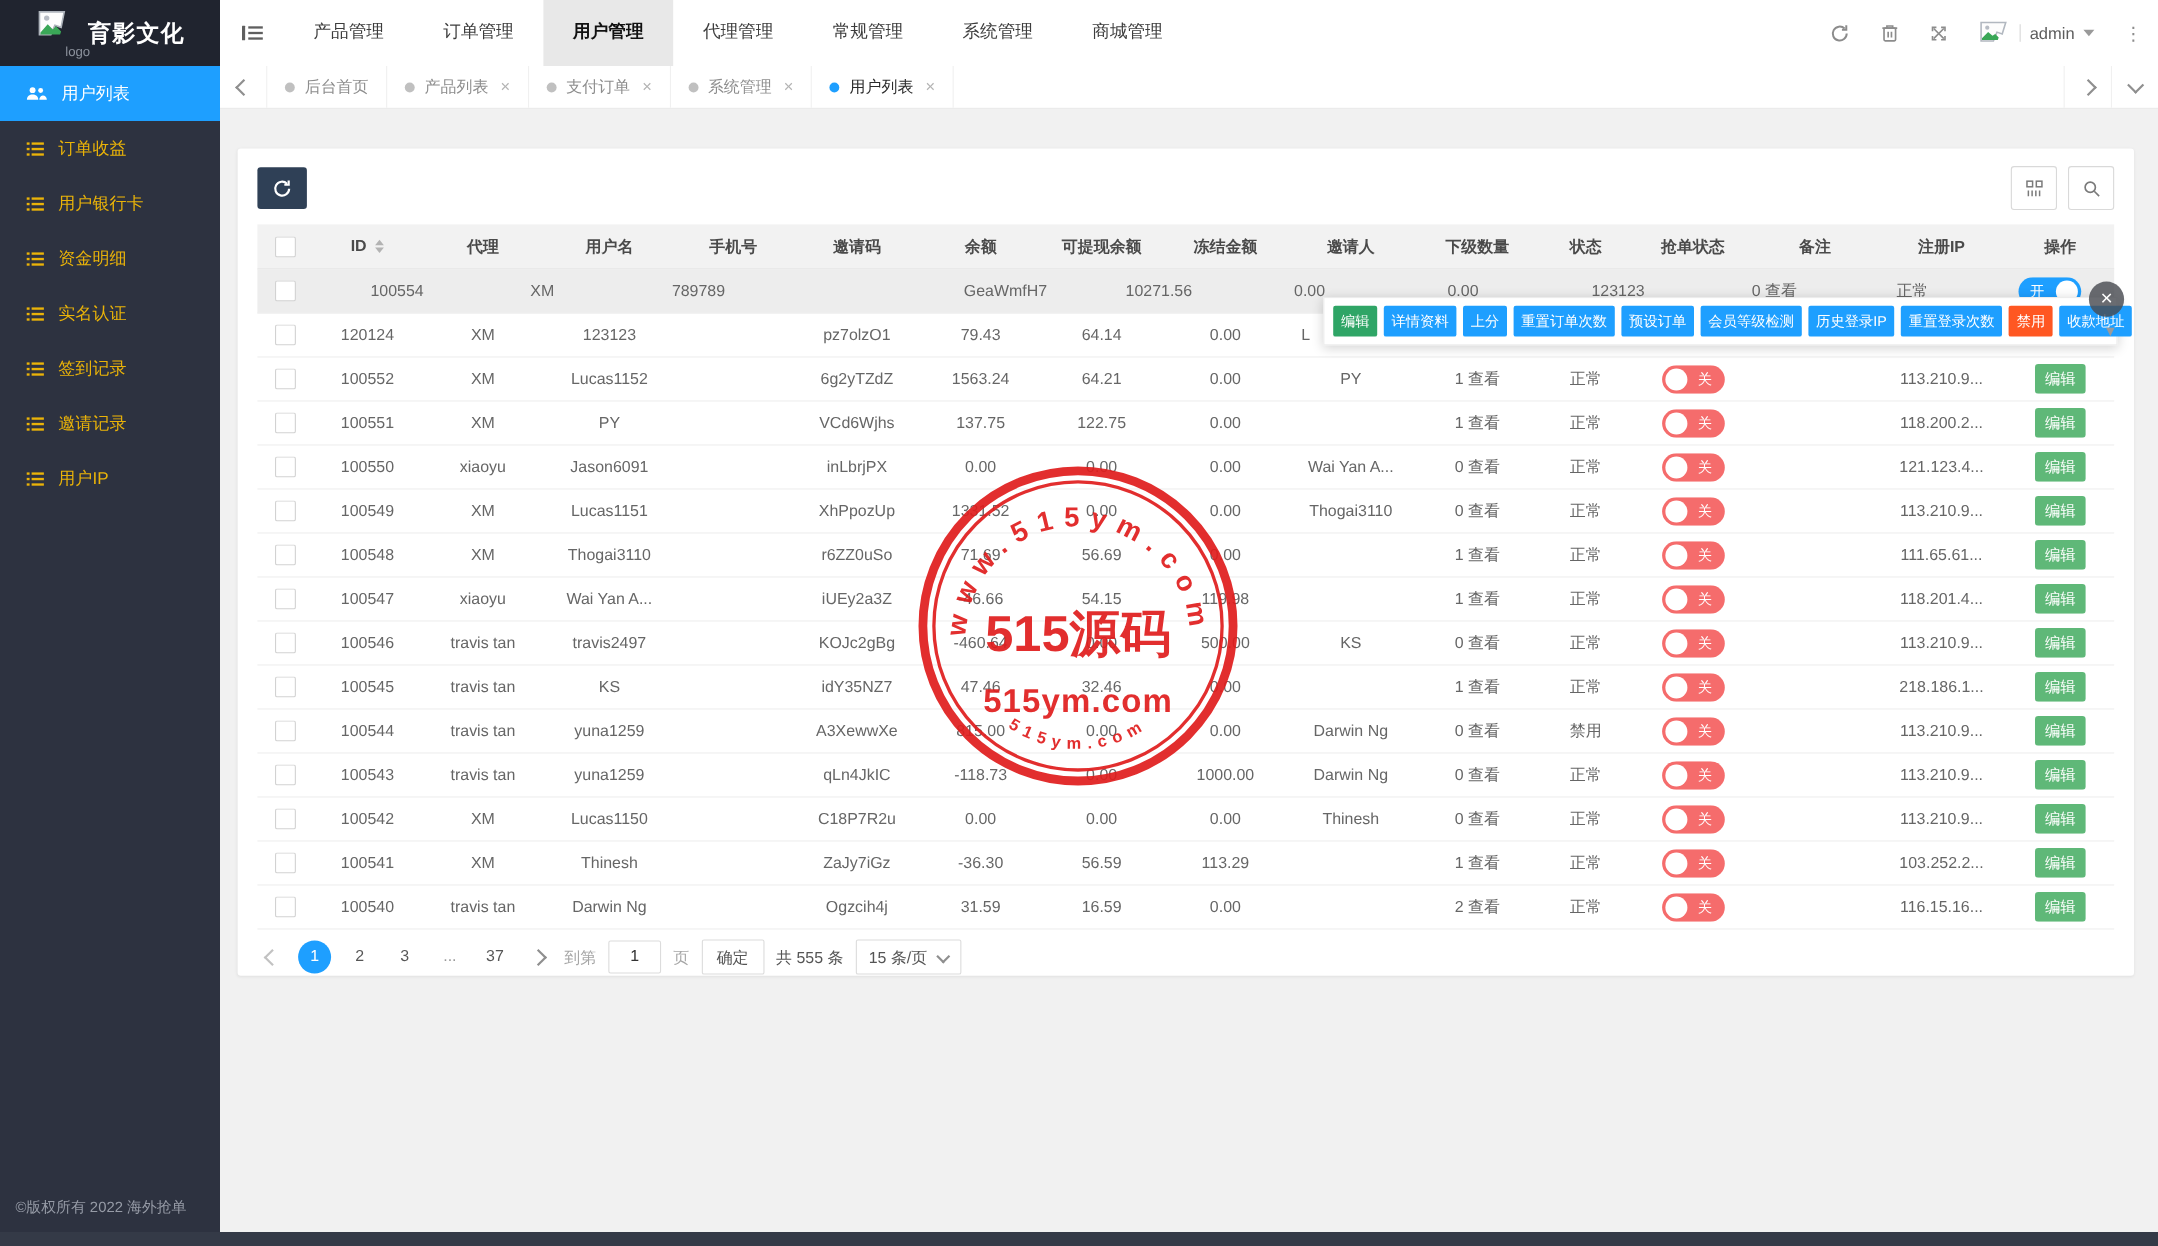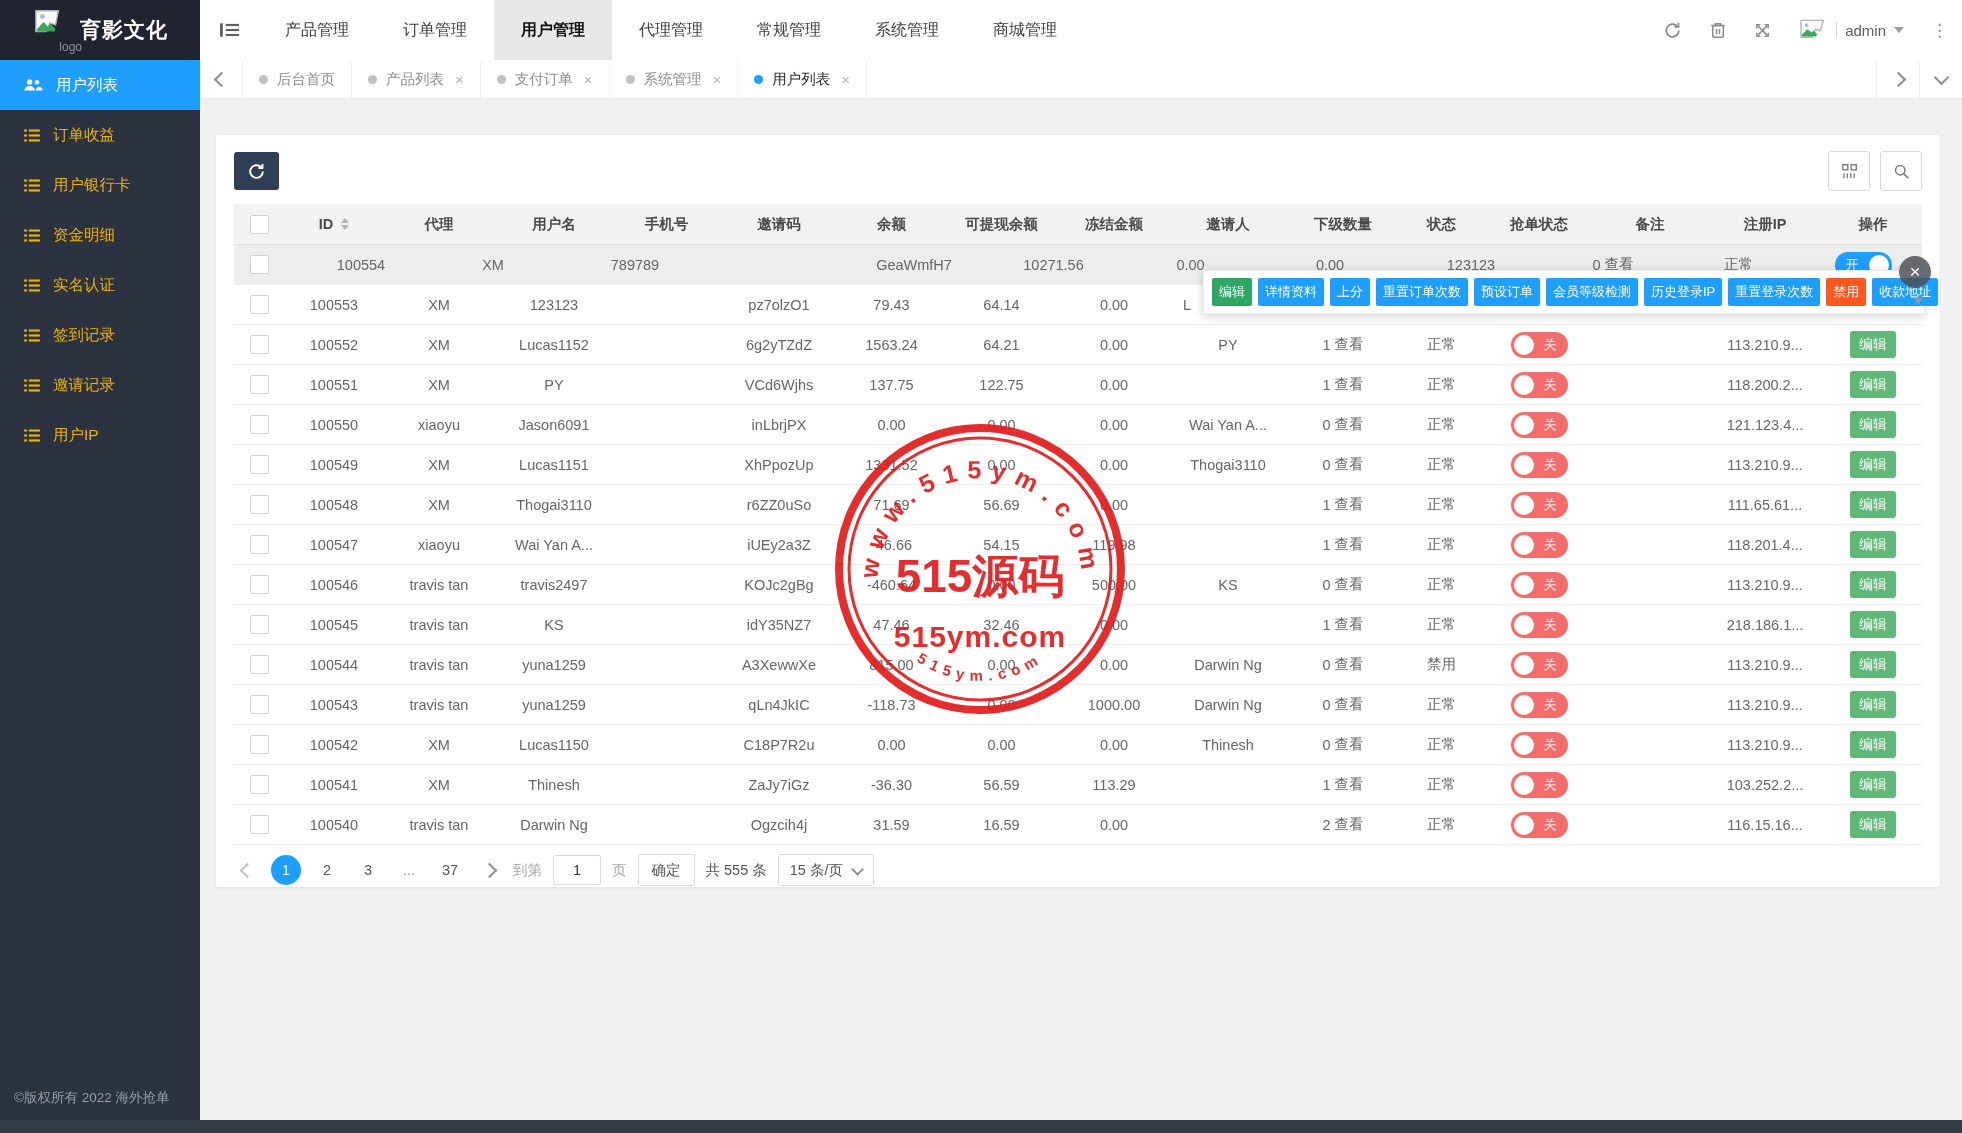--- a/index.html
+++ b/index.html
@@ -421,21 +421,21 @@
           <div class="td" style="width: 118px;">169.150.2...</div>
           <div class="td" style="width: 98px;">
             <button class="btn-edit">编辑</button>
             <span class="more-dots">...</span>
           </div>
         </div>
         <div class="tr">
           <div class="td" style="width: 50px;">
             <span class="cb"></span>
           </div>
-          <div class="td" style="width: 100px;">100553</div>
+          <div class="td" style="width: 100px;">120124</div>
           <div class="td" style="width: 110px;">XM</div>
           <div class="td" style="width: 120px;">123123</div>
           <div class="td" style="width: 105px;"></div>
           <div class="td" style="width: 120px;">pz7olzO1</div>
           <div class="td" style="width: 105px;">79.43</div>
           <div class="td" style="width: 115px;">64.14</div>
           <div class="td" style="width: 110px;">0.00</div>
           <div class="td left-cell" style="width: 118px;">L</div>
           <div class="td" style="width: 112px;"></div>
           <div class="td" style="width: 85px;"></div>

